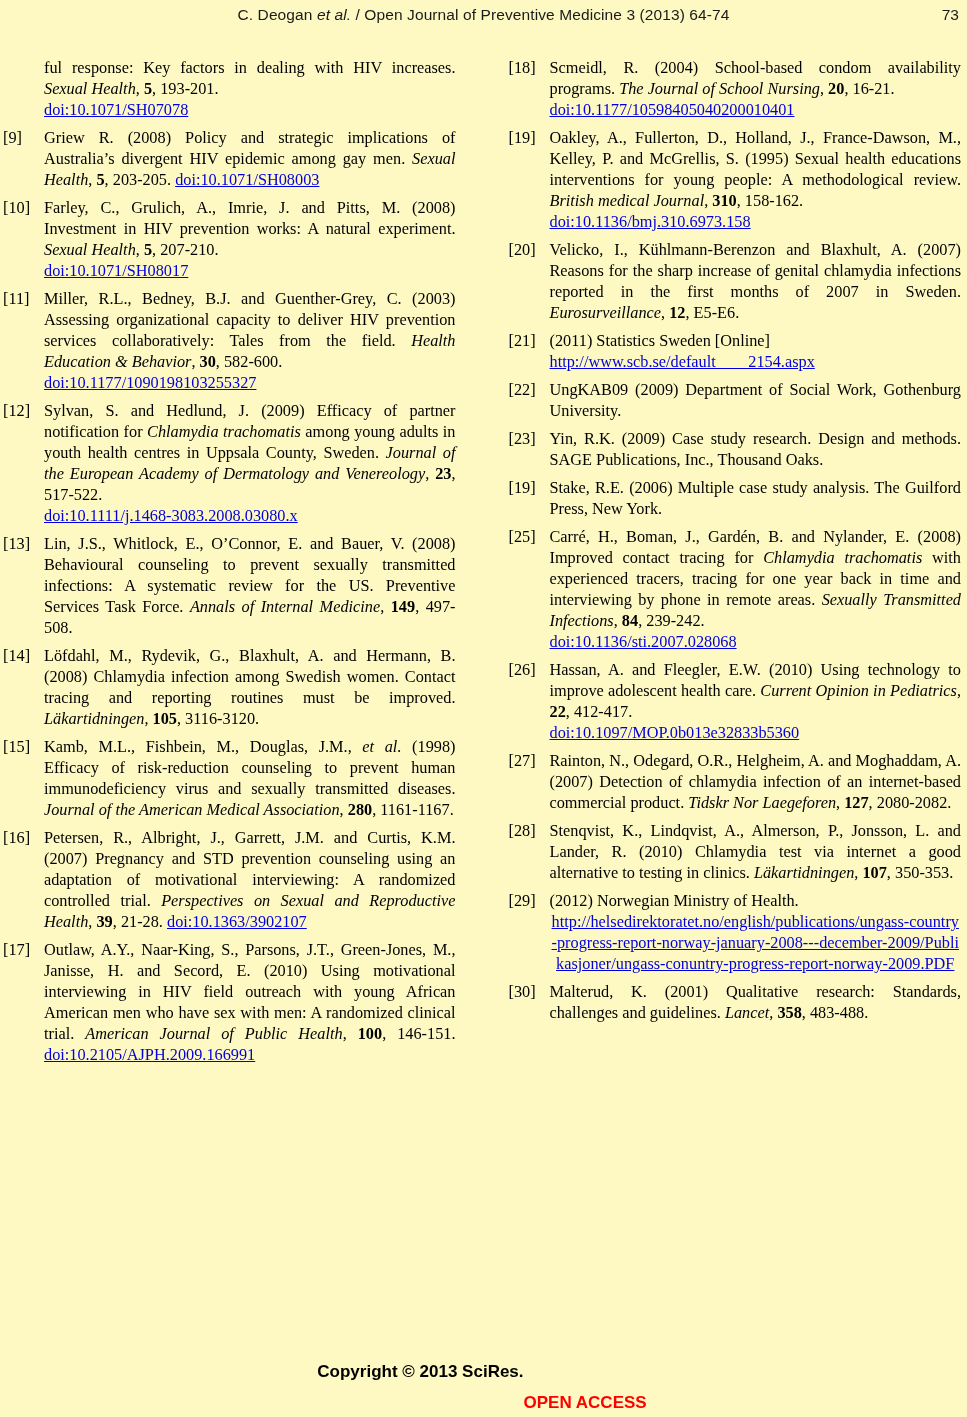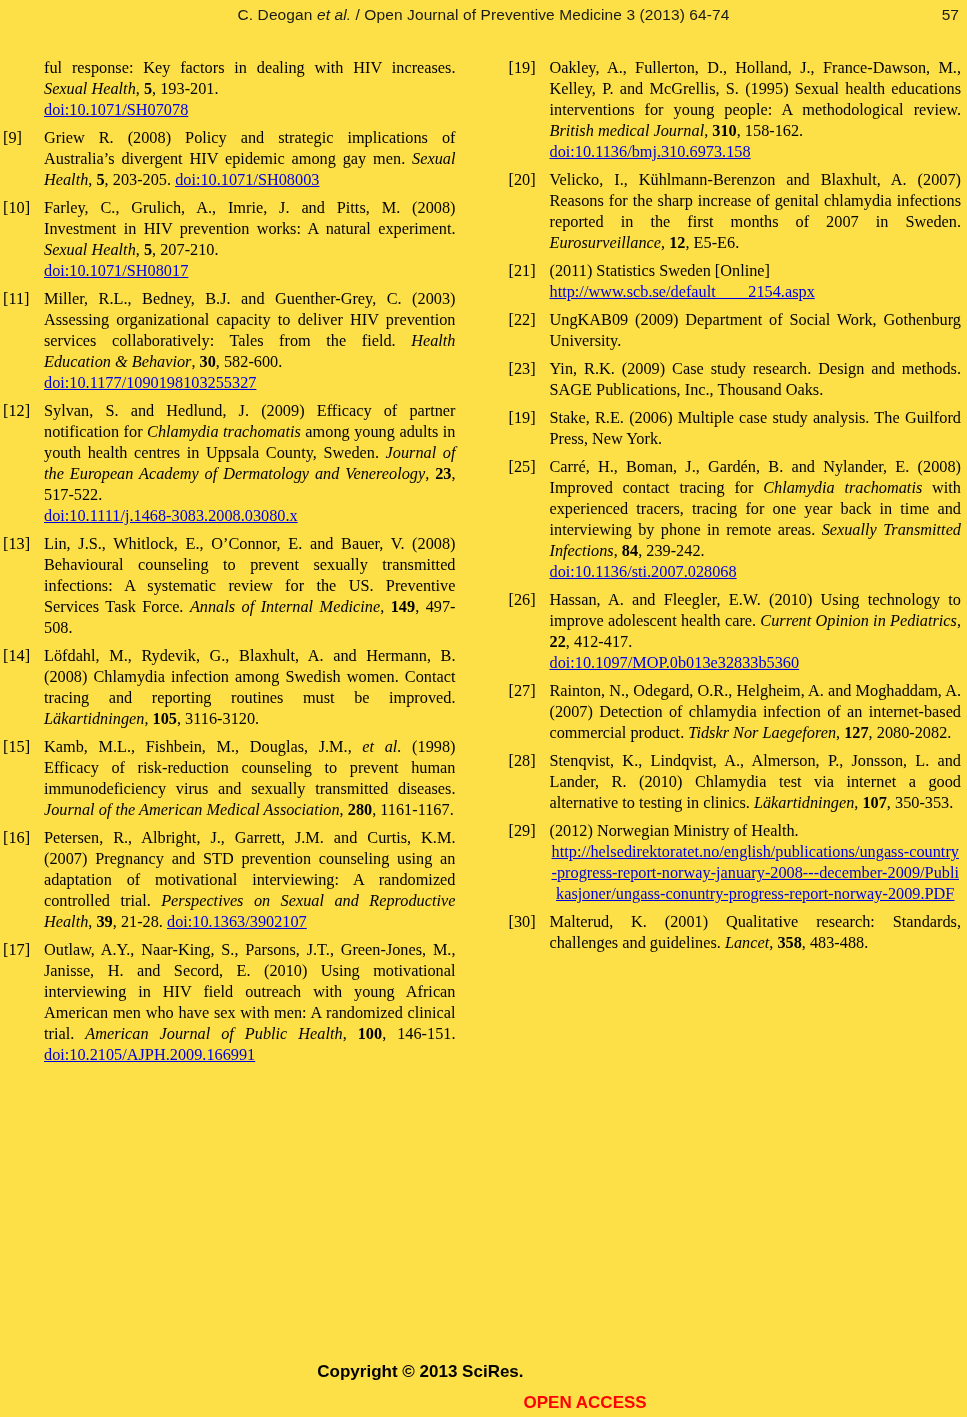--- a/index.html
+++ b/index.html
@@ -1,20 +1,20 @@
 <!DOCTYPE html>
 <html style="--link-blue: #0000dd; --open-access-red: #ff0000;"><head>
 <meta charset="utf-8">
 <style>
   html,body{margin:0;padding:0;background:#ffffff;}
   .page{
     position:relative;
     width:967px;
     height:1417px;
-    background:#fde047;
+    background:#fef9c3;
     color:#000000;
     font-family:"Liberation Serif", serif;
     overflow:hidden;
   }
   
   .running-head{
     position:absolute;
     top:6px; left:0; right:0;
     text-align:center;
     font-family:"Liberation Sans", sans-serif;
@@ -81,21 +81,21 @@
   .footer .open-access{color:var(--open-access-red,#ff0000);margin-top:31px;}
 </style>
 </head>
 <body>
 
 <div class="page">
 
   <div class="running-head">
     <span>C. Deogan </span><span class="ital">et al.</span><span> / Open Journal of Preventive Medicine 3 (2013) 64-74</span>
   </div>
-  <div class="page-number">57</div>
+  <div class="page-number">73</div>
 
   <div class="columns">
     <div class="col" id="col-left">
         <div class="ref">
           <span class="ref-num"></span>
           <div class="ref-body"><span class="plain">ful response: Key factors in dealing with HIV increases. </span><span class="italic">Sexual Health</span><span class="plain">, </span><span class="bold">5</span><span class="plain">, 193-201. </span><a href="#" class="link block">doi:10.1071/SH07078</a></div>
         </div>
         <div class="ref">
           <span class="ref-num">[9]</span>
           <div class="ref-body"><span class="plain">Griew R. (2008) Policy and strategic implications of Australia’s divergent HIV epidemic among gay men. </span><span class="italic">Sexual Health</span><span class="plain">, </span><span class="bold">5</span><span class="plain">, 203-205. </span><a href="#" class="link">doi:10.1071/SH08003</a></div>
@@ -127,20 +127,24 @@
         <div class="ref">
           <span class="ref-num">[16]</span>
           <div class="ref-body"><span class="plain">Petersen, R., Albright, J., Garrett, J.M. and Curtis, K.M. (2007) Pregnancy and STD prevention counseling using an adaptation of motivational interviewing: A randomized controlled trial. </span><span class="italic">Perspectives on Sexual and Reproductive Health</span><span class="plain">, </span><span class="bold">39</span><span class="plain">, 21-28. </span><a href="#" class="link">doi:10.1363/3902107</a></div>
         </div>
         <div class="ref">
           <span class="ref-num">[17]</span>
           <div class="ref-body"><span class="plain">Outlaw, A.Y., Naar-King, S., Parsons, J.T., Green-Jones, M., Janisse, H. and Secord, E. (2010) Using motivational interviewing in HIV field outreach with young African American men who have sex with men: A randomized clinical trial. </span><span class="italic">American Journal of Public Health</span><span class="plain">, </span><span class="bold">100</span><span class="plain">, 146-151. </span><a href="#" class="link">doi:10.2105/AJPH.2009.166991</a></div>
         </div>
       </div>
     <div class="col" id="col-right">
+        <div class="ref">
+          <span class="ref-num">[18]</span>
+          <div class="ref-body"><span class="plain">Scmeidl, R. (2004) School-based condom availability programs. </span><span class="italic">The Journal of School Nursing</span><span class="plain">, </span><span class="bold">20</span><span class="plain">, 16-21. </span><a href="#" class="link block">doi:10.1177/10598405040200010401</a></div>
+        </div>
         <div class="ref">
           <span class="ref-num">[19]</span>
           <div class="ref-body"><span class="plain">Oakley, A., Fullerton, D., Holland, J., France-Dawson, M., Kelley, P. and McGrellis, S. (1995) Sexual health educations interventions for young people: A methodological review. </span><span class="italic">British medical Journal</span><span class="plain">, </span><span class="bold">310</span><span class="plain">, 158-162. </span><a href="#" class="link block">doi:10.1136/bmj.310.6973.158</a></div>
         </div>
         <div class="ref">
           <span class="ref-num">[20]</span>
           <div class="ref-body"><span class="plain">Velicko, I., Kühlmann-Berenzon and Blaxhult, A. (2007) Reasons for the sharp increase of genital chlamydia infections reported in the first months of 2007 in Sweden. </span><span class="italic">Eurosurveillance</span><span class="plain">, </span><span class="bold">12</span><span class="plain">, E5-E6.</span></div>
         </div>
         <div class="ref">
           <span class="ref-num">[21]</span>

